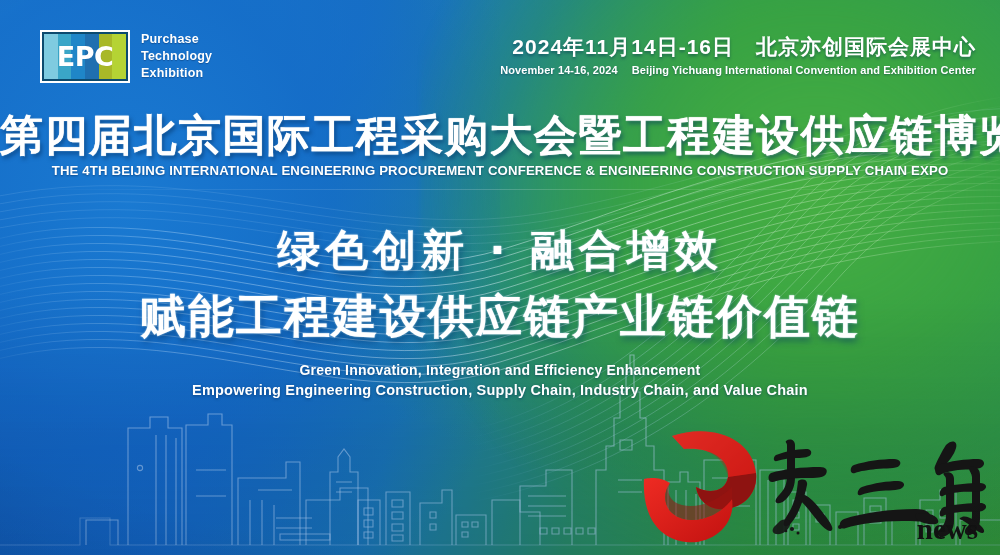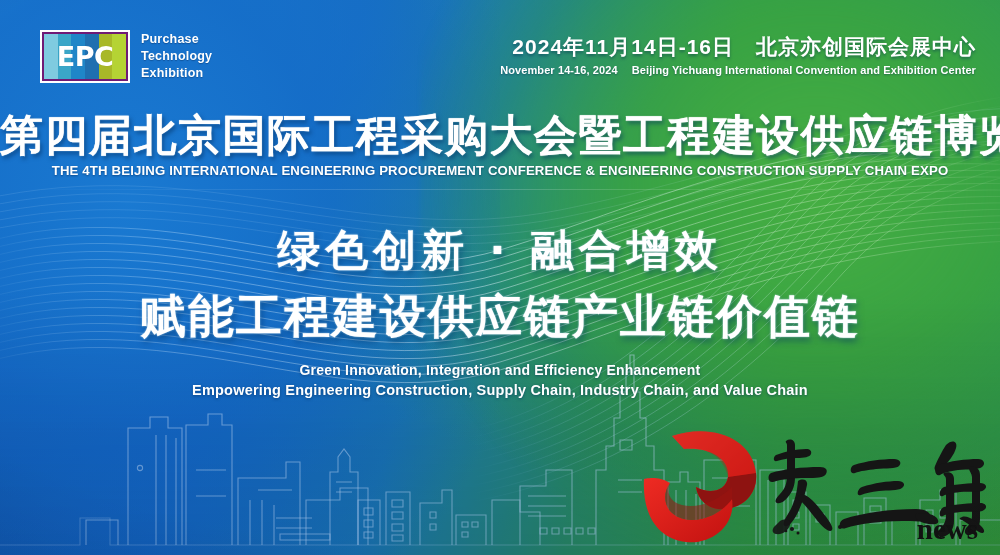--- a/index.html
+++ b/index.html
@@ -52,21 +52,21 @@
     position:absolute;left:0;right:0;top:0;height:100px;
   }
   .logo-block{
     position:absolute;left:40px;top:30px;
     display:flex;align-items:center;gap:11px;
   }
   .epc-mark{
     position:relative;
     width:90px;height:53px;
     border:2.5px solid #ffffff;
-    background:#701a75;
+    background:#0c4a6e;
     display:flex;
     overflow:hidden;
   }
   .epc-stripes{position:absolute;inset:2px;display:flex;}
   .epc-stripes i{flex:1;height:100%;display:block;}
   .epc-letters{
     position:relative;z-index:2;
     width:100%;height:100%;
     display:flex;align-items:center;justify-content:center;
     color:#ffffff;

